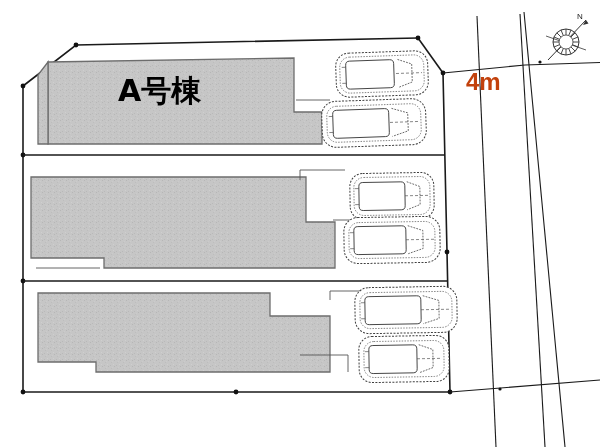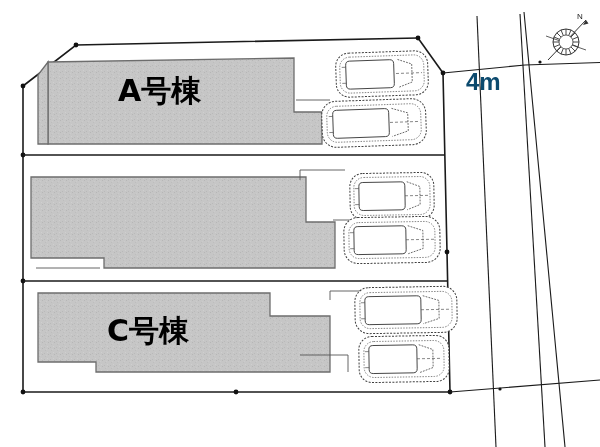--- a/index.html
+++ b/index.html
@@ -23,21 +23,21 @@
     color:#000000;
     letter-spacing:0px;
     white-space:nowrap;
     line-height:1;
     font-family:"DejaVu Sans","Liberation Sans",sans-serif;
   }
   .road-label{
     position:absolute;
     font-weight:bold;
     font-size:24px;
-    color:#0c4a6e;
+    color:#c2410c;
     white-space:nowrap;
     line-height:1;
     font-family:"Liberation Sans",sans-serif;
   }
   .compass-n{
     position:absolute;
     font-size:8px;
     color:#222;
     font-family:"Liberation Sans",sans-serif;
     line-height:1;
@@ -215,19 +215,18 @@
       </g>
 
       <path d="M 20,-22 L 17,-17 L 22.5,-18.5 Z" fill="#333" stroke="none"></path>
     </g>
 
   </svg>
 
   <div class="lot-label" style="left:118px; top:76px;">A号棟</div>
 
 
-  <div class="lot-label" style="left:107px; top:316px;">C号棟</div>
 
   <div class="road-label" style="left:466px; top:70px;">4m</div>
 
   <div class="compass-n" style="left:577px; top:13px;">N</div>
 
 </div>
 
 </body></html>

